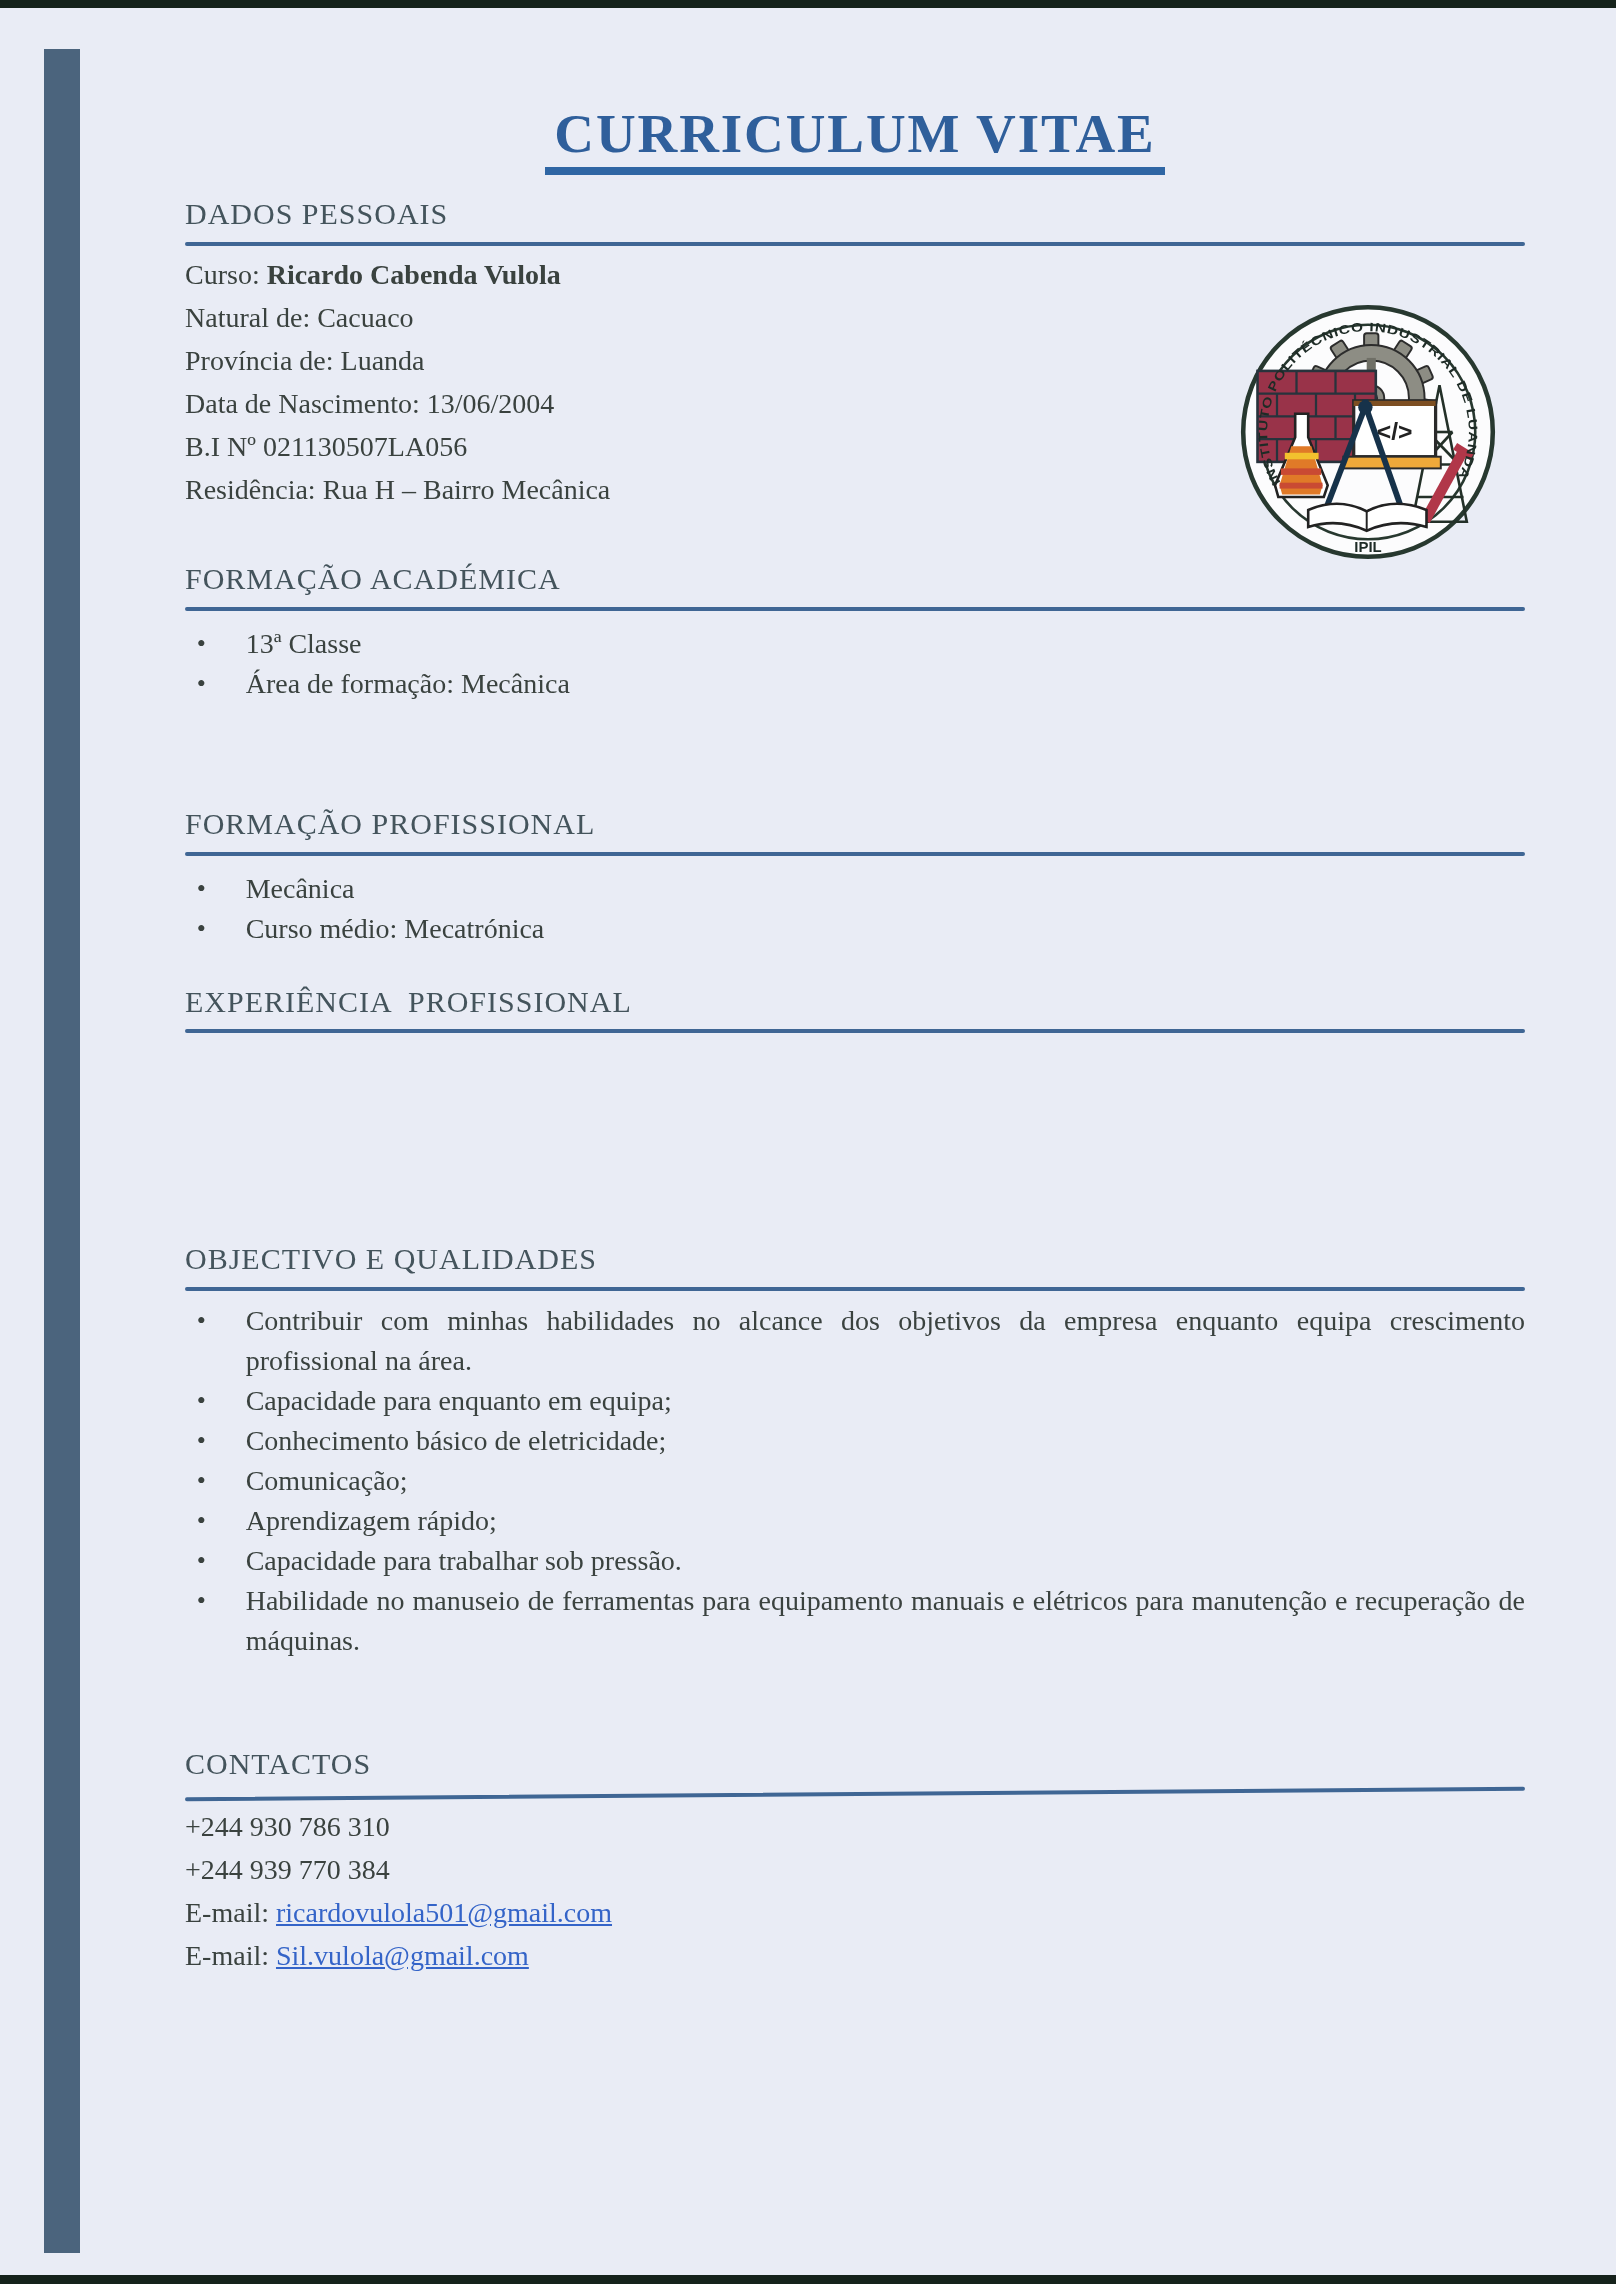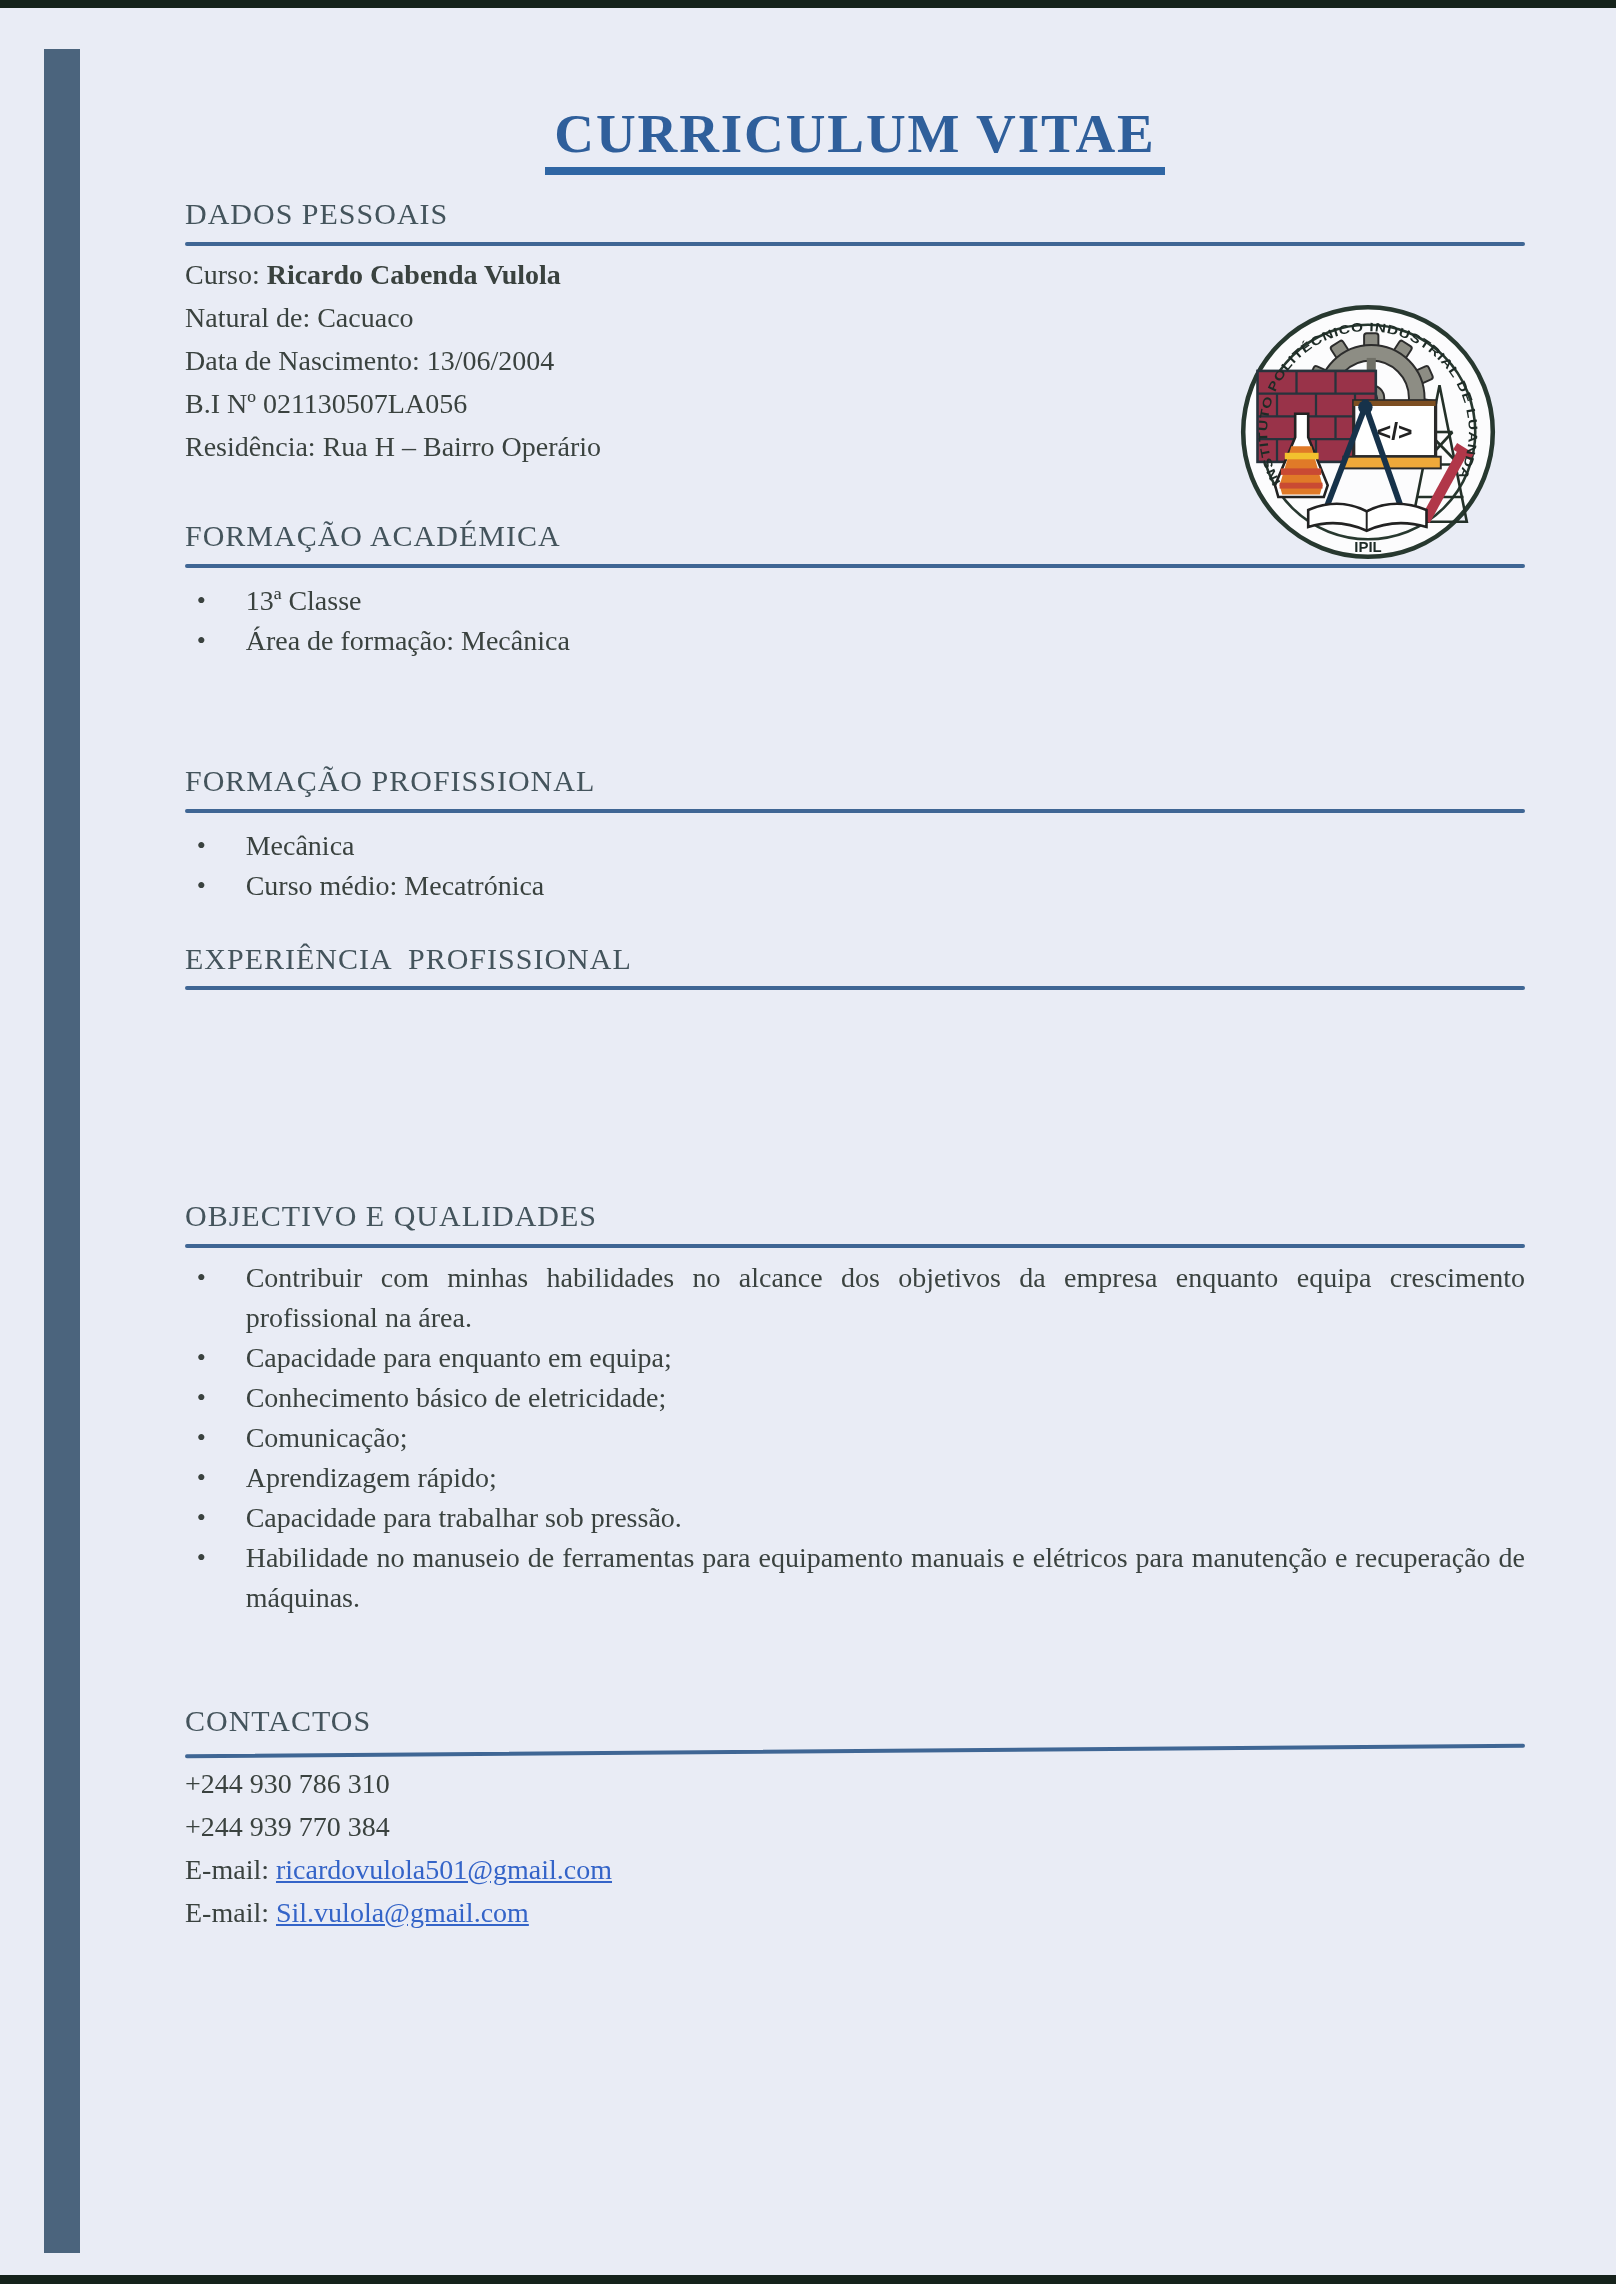--- a/index.html
+++ b/index.html
@@ -72,23 +72,24 @@
   <div class="title-wrap">
     <span class="doc-title">CURRICULUM VITAE</span>
   </div>
 
   <section id="sec-dados">
     <h2 class="sec-head">DADOS PESSOAIS</h2>
     <div class="rule"></div>
     <div class="fields">
       <div class="field nome"><span class="label">Curso: </span><span class="value">Ricardo Cabenda Vulola</span></div>
       <div class="field"><span class="label">Natural de: </span><span class="value">Cacuaco</span></div>
+      <div class="field"><span class="label">Província de: </span><span class="value">Luanda</span></div>
       <div class="field"><span class="label">Data de Nascimento: </span><span class="value">13/06/2004</span></div>
       <div class="field"><span class="label">B.I Nº </span><span class="value">021130507LA056</span></div>
-      <div class="field"><span class="label">Residência: </span><span class="value">Rua H – Bairro Operário</span></div>
+      <div class="field"><span class="label">Residência: </span><span class="value">Rua H – Bairro Mecânica</span></div>
     </div>
   </section>
 
   <section id="sec-academica">
     <h2 class="sec-head">FORMAÇÃO ACADÉMICA</h2>
     <div class="rule"></div>
     <div class="bullets">
       <div class="bullet">
           <span class="dot">•</span>
           <span class="txt">13ª Classe</span>

